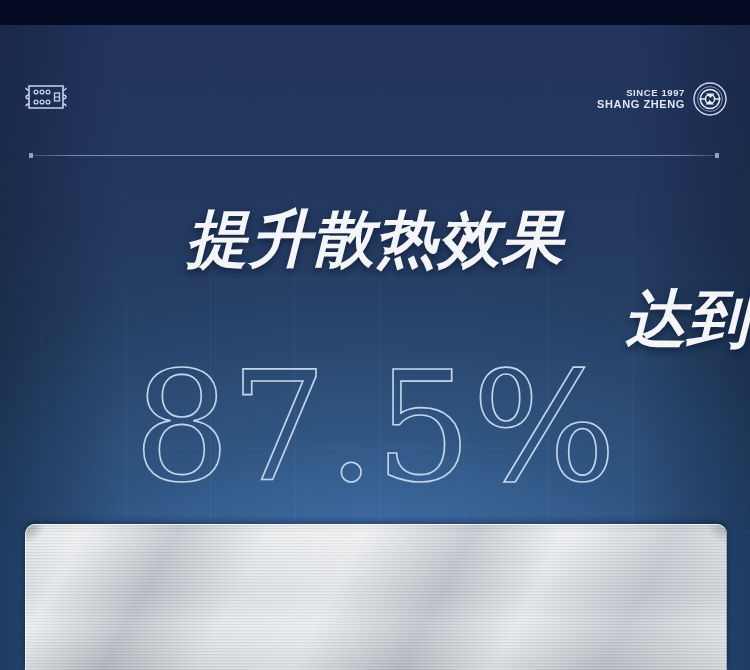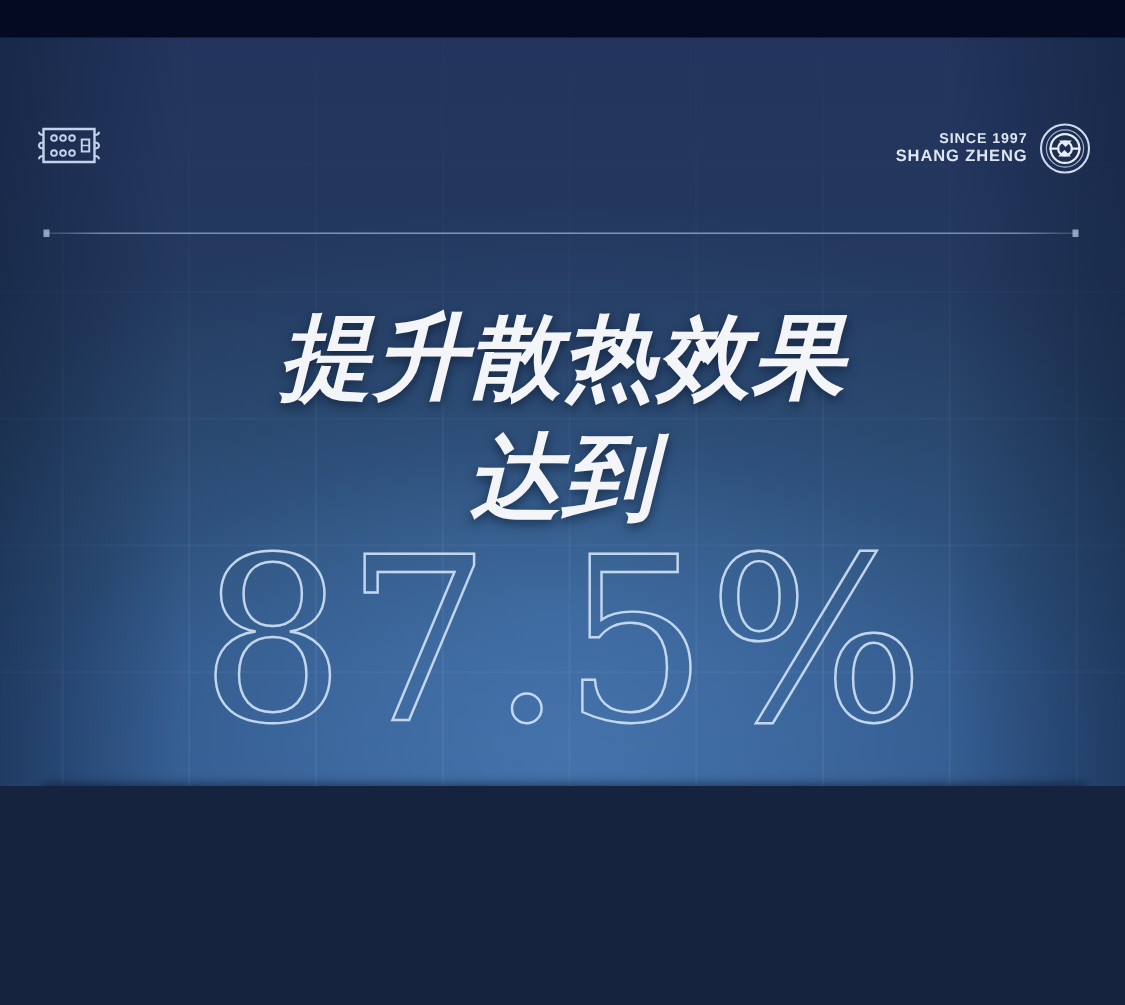--- a/index.html
+++ b/index.html
@@ -6,21 +6,21 @@
     margin: 0;
     padding: 0;
     background: #16233f;
   }
   body {
     font-family: "Liberation Sans", sans-serif;
   }
   .page {
     position: relative;
     width: 750px;
-    height: 524px;
+    height: 670px;
     overflow: hidden;
     background: #0369a1;
   }
 
   
   .bg-base {
     position: absolute;
     inset: 0;
     background: linear-gradient(180deg,
         #22345c 0%,
@@ -143,20 +143,21 @@
     font-style: italic;
   }
   .headline-l1 {
     font-size: 62px;
     letter-spacing: 1px;
   }
   .headline-l2 {
     font-size: 62px;
     letter-spacing: 1px;
     margin-top: 18px;
+    text-align: right;
   }
 
   
   .stat-wrap {
     position: absolute;
     left: 0;
     top: 356px;
     width: 750px;
     height: 160px;
     text-align: left;

